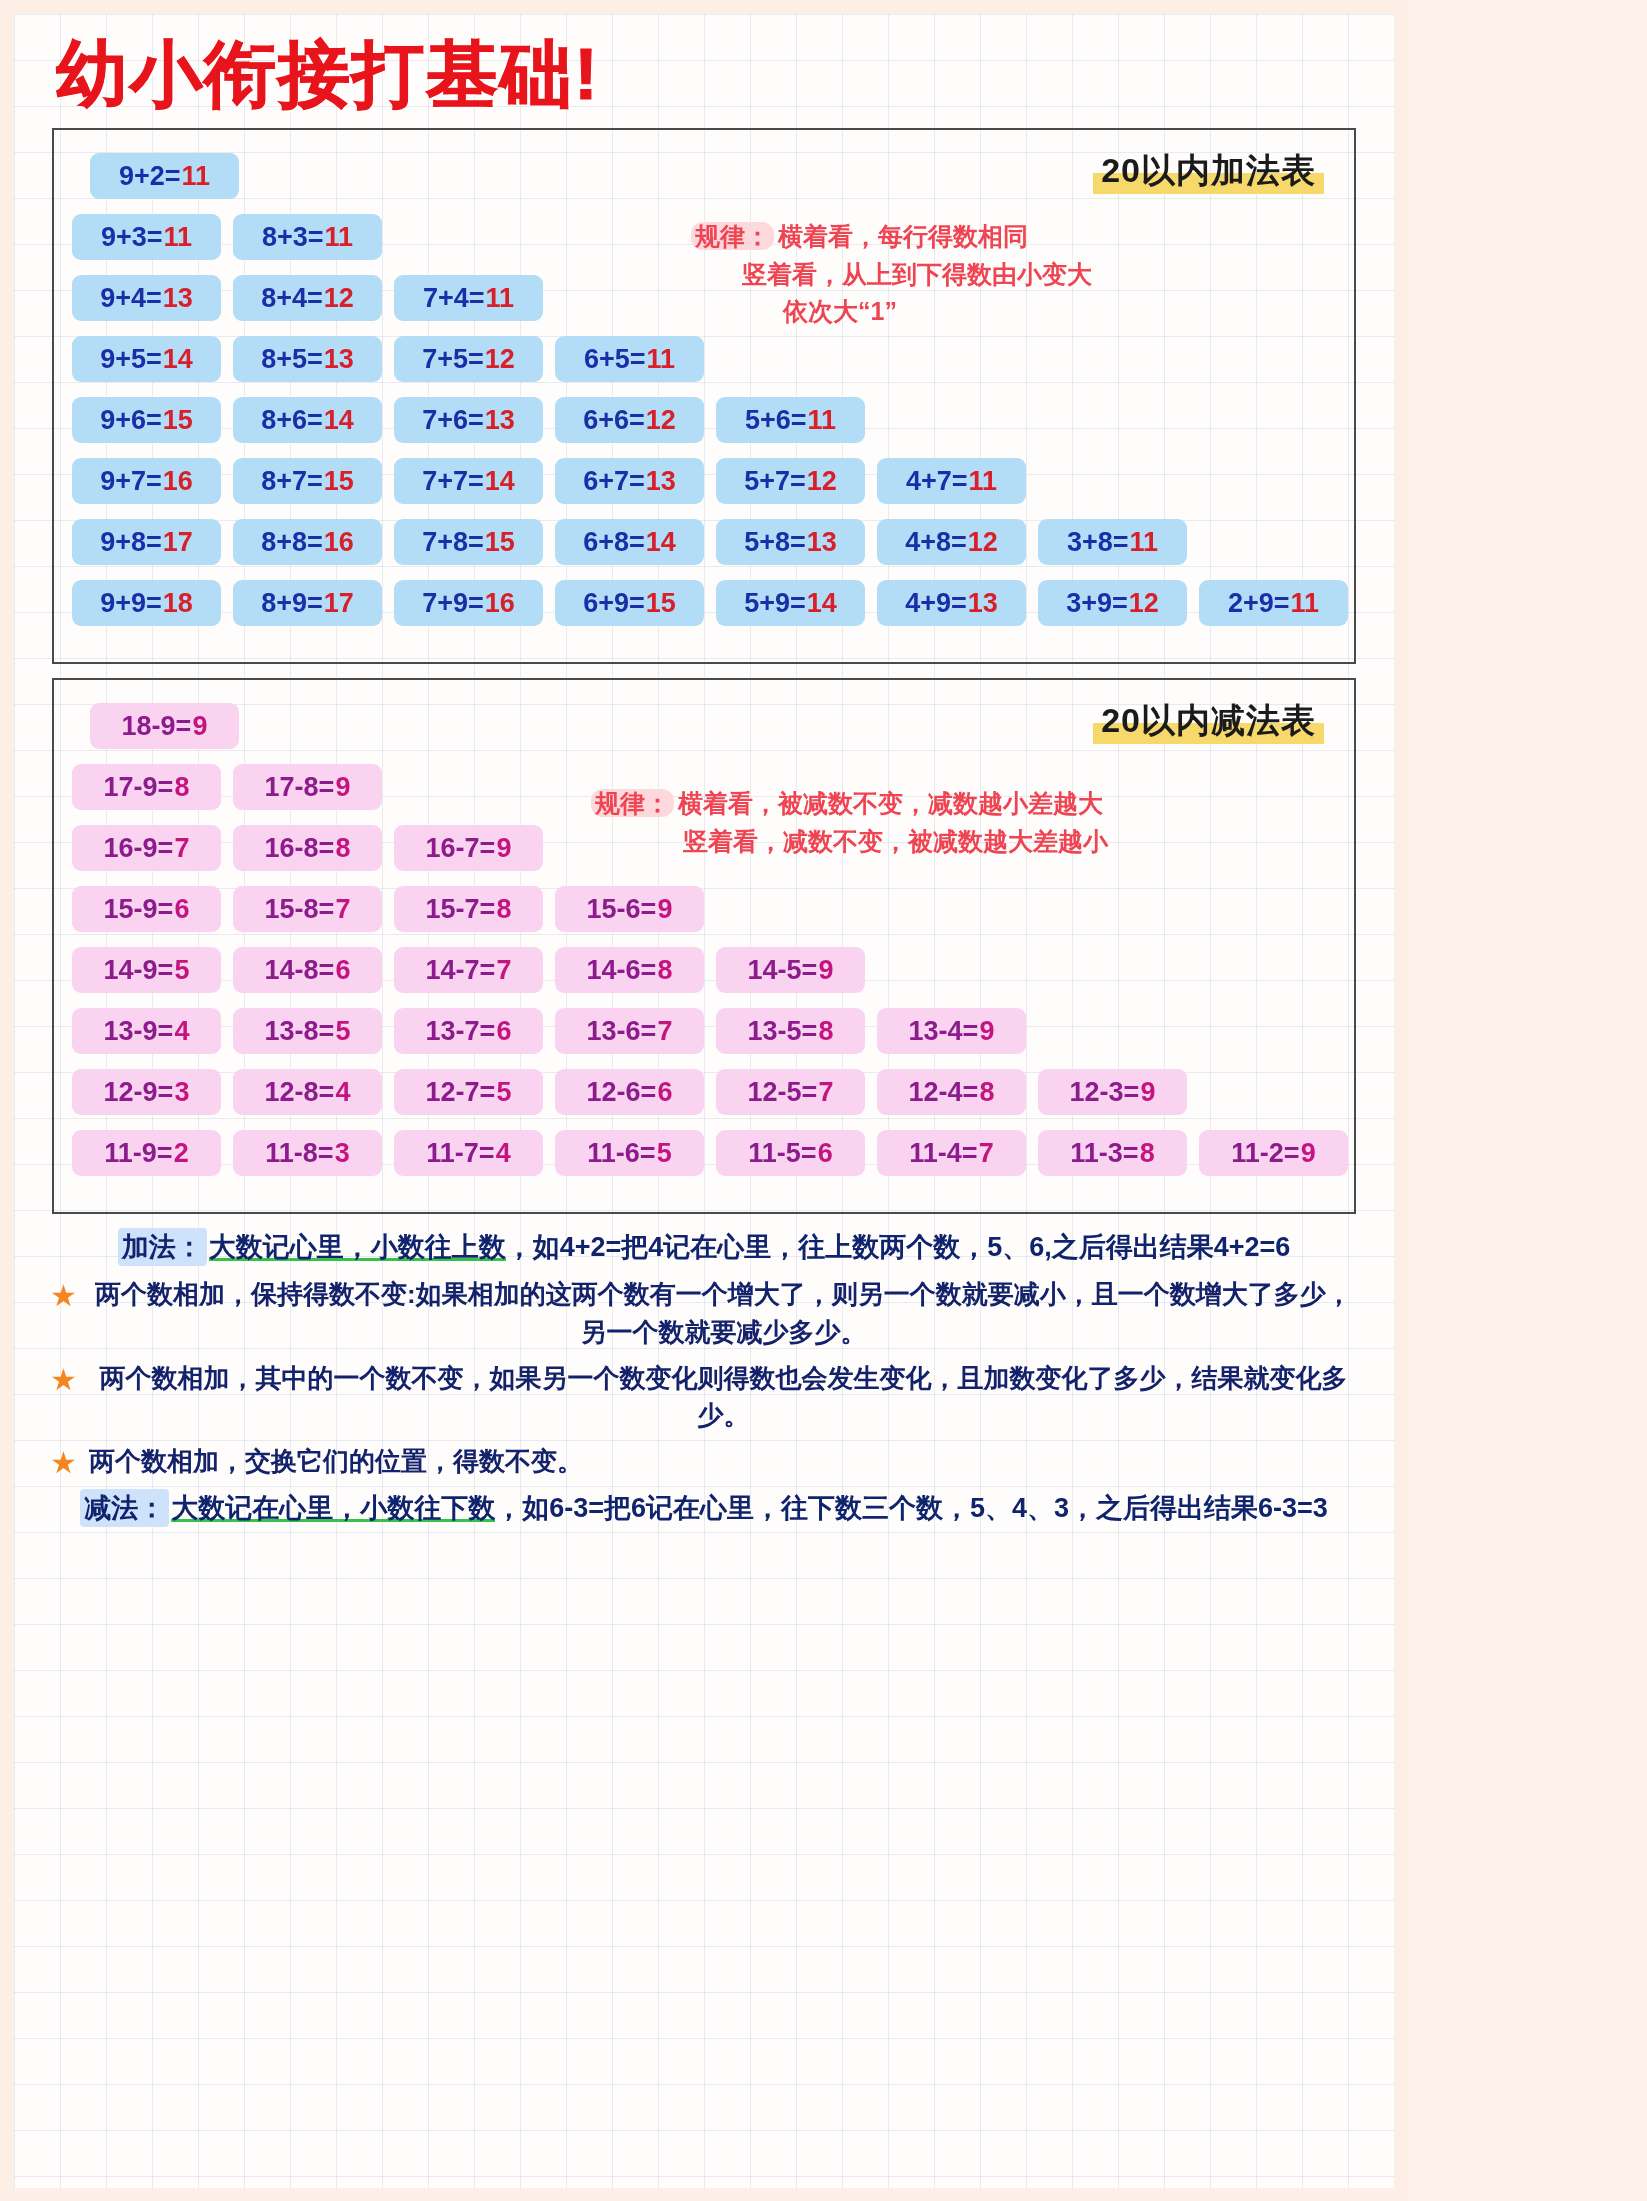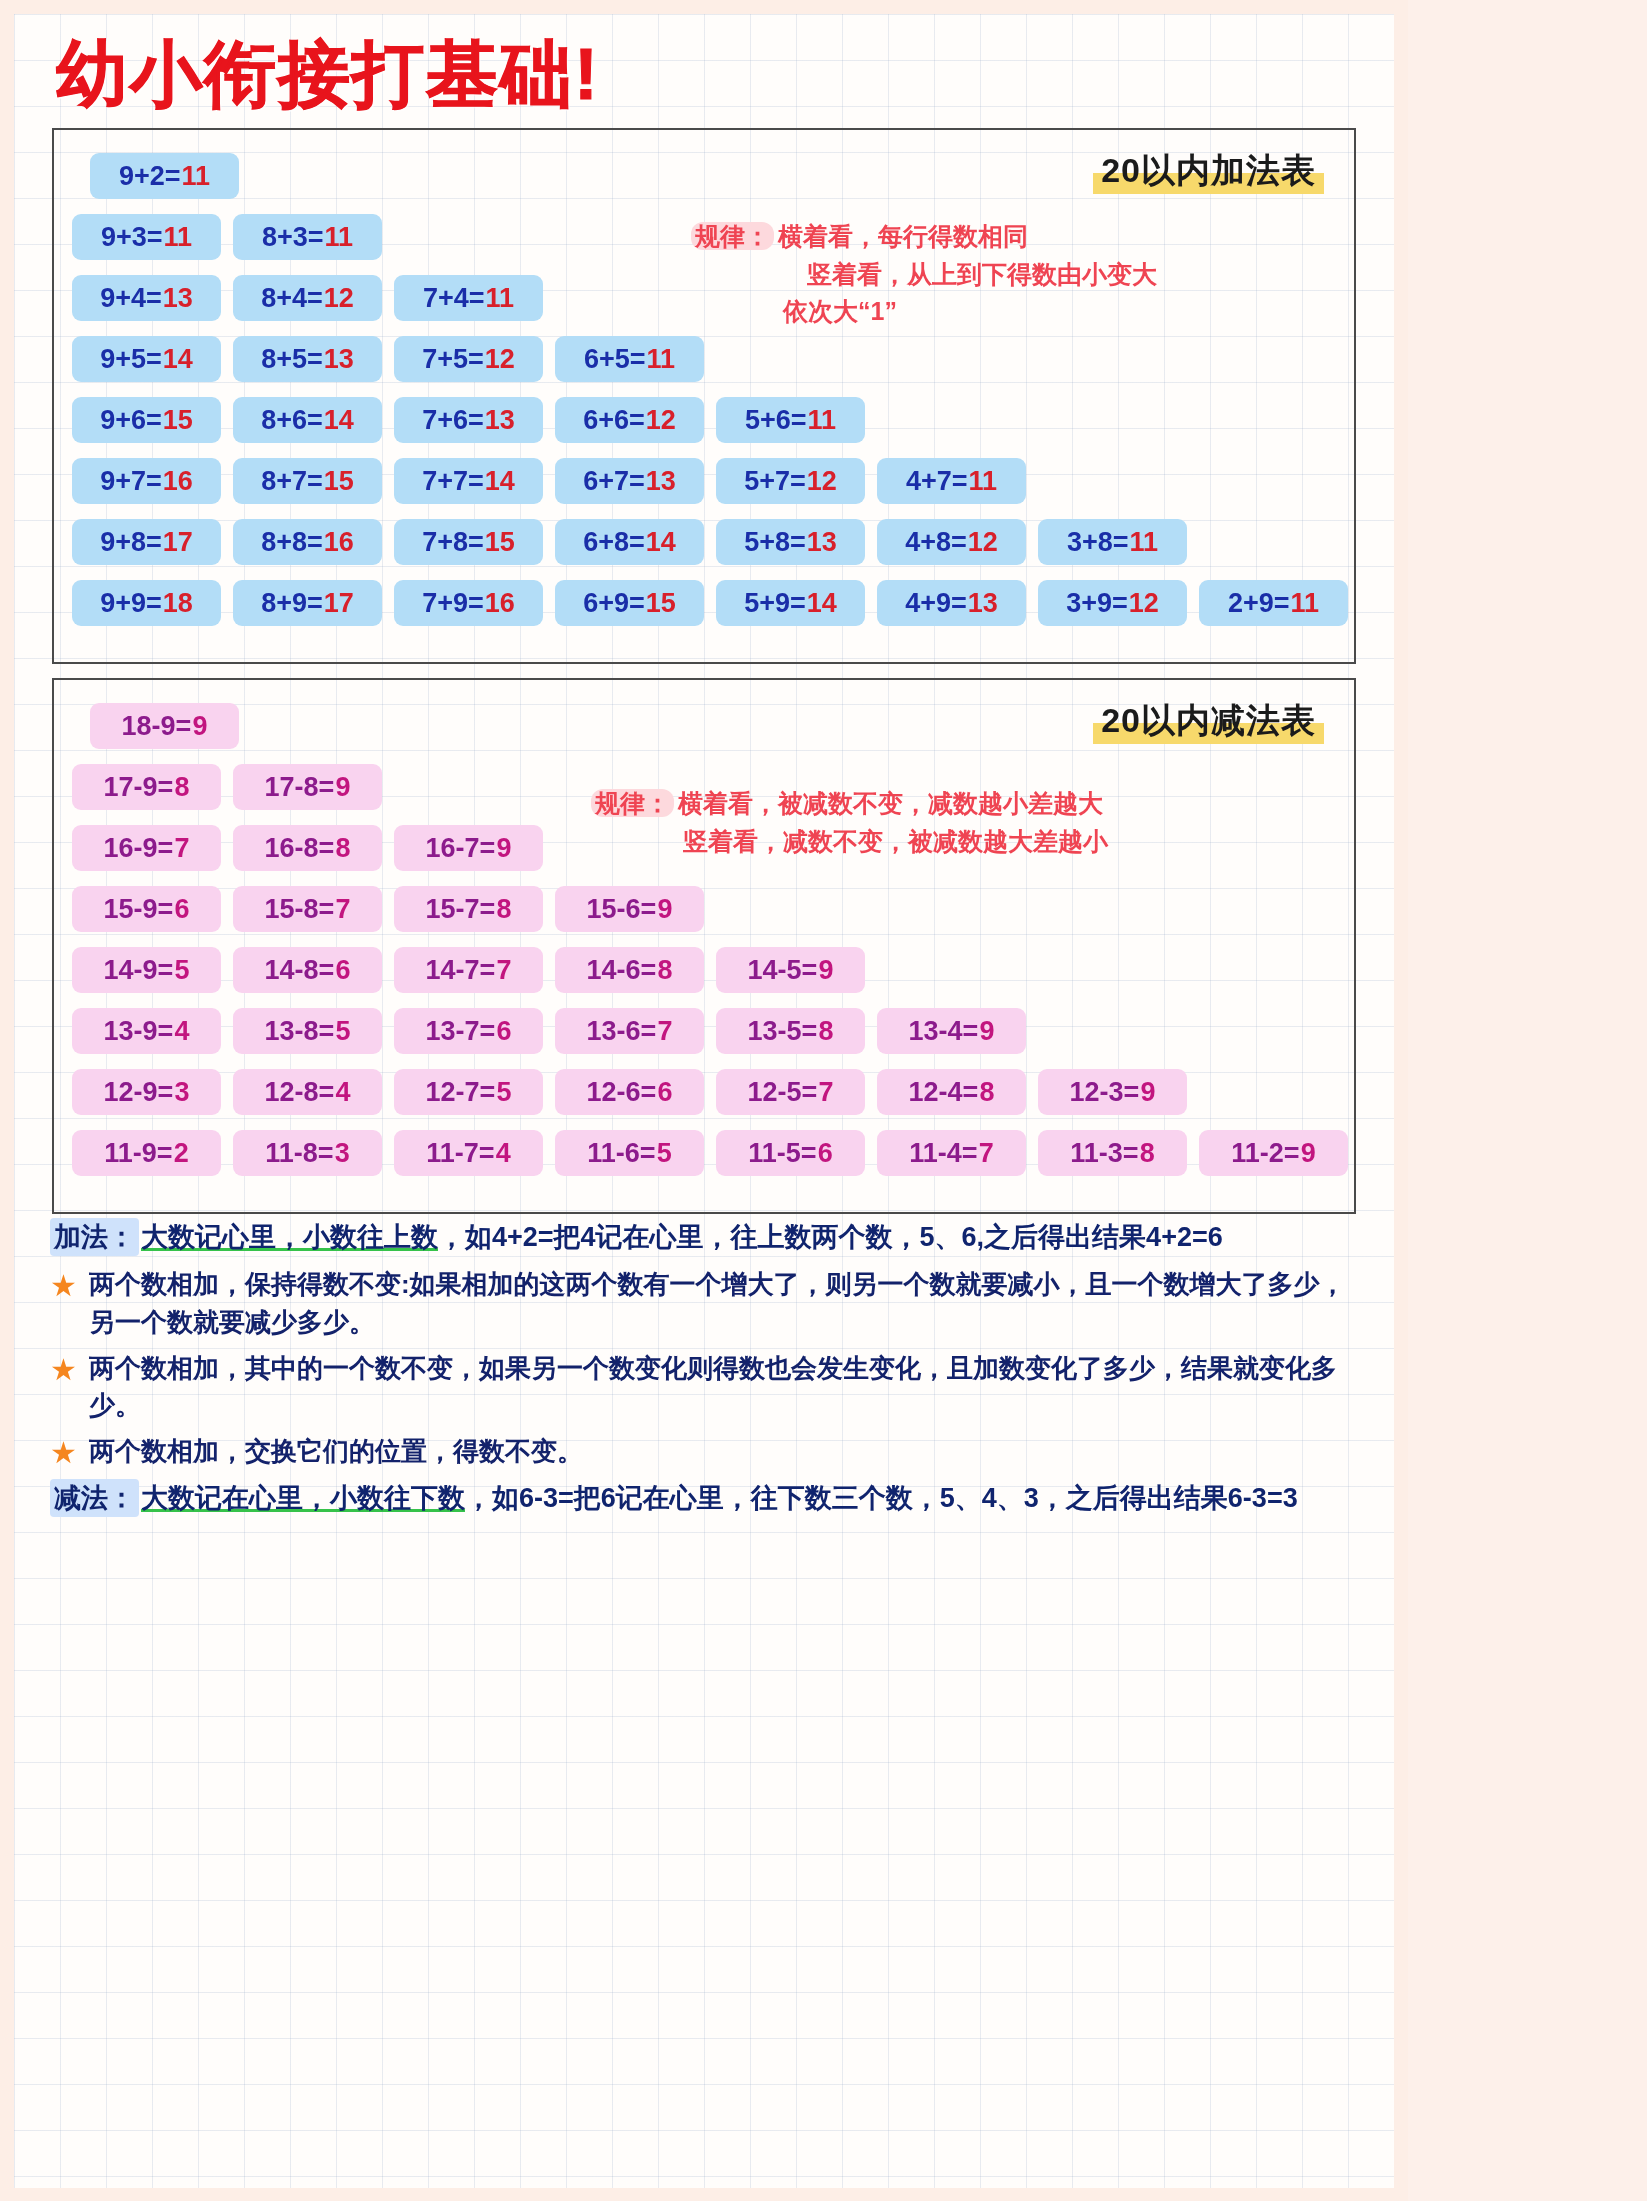--- a/index.html
+++ b/index.html
@@ -109,25 +109,26 @@
     box-sizing:border-box;
     padding:0 10px;
   }
   .add .cell{background:#b3ddf7;color:#1a2ea8;}
   .add .cell .res{color:#d8202b;margin-left:1px;}
   .sub-t .cell{background:#f9d3ef;color:#8c1b8c;}
   .sub-t .cell .res{color:#c2157f;margin-left:1px;}
 
   
   .notes{
-    margin:4px 10px 0 10px;
+    margin:14px 10px 0 10px;
     font-size:27px;
     line-height:1.42;
     color:#10246e;
     font-weight:bold;
+    text-align:center;
   }
   .note-head{
     display:inline-block;
     background:#cfe2fb;
     border-radius:4px;
     padding:0 4px;
     margin-right:2px;
     color:#10246e;
   }
   .note-main{color:#10246e;}
@@ -162,21 +163,21 @@
 <div class="page">
 
   <div class="header">
     <div class="title-red">幼小衔接打基础!</div>
   </div>
 
   <div class="box">
     <div class="box-title">20以内加法表</div>
     <div class="rule">
       <span class="lbl">规律：</span><span>横着看，每行得数相同</span><br>
-      <span style="margin-left:116px;display:inline-block">竖着看，从上到下得数由小变大</span><br>
+      <span style="margin-left:51px;display:inline-block">竖着看，从上到下得数由小变大</span><br>
       <span style="margin-left:92px;display:inline-block">依次大“1”</span>
     </div>
     <div class="rows add" id="add-rows">
         <div class="row" style="padding-left: 18px;">
           <div class="cell">
             <span>9+2=</span>
             <span class="res">11</span>
           </div>
         </div>
         <div class="row">

